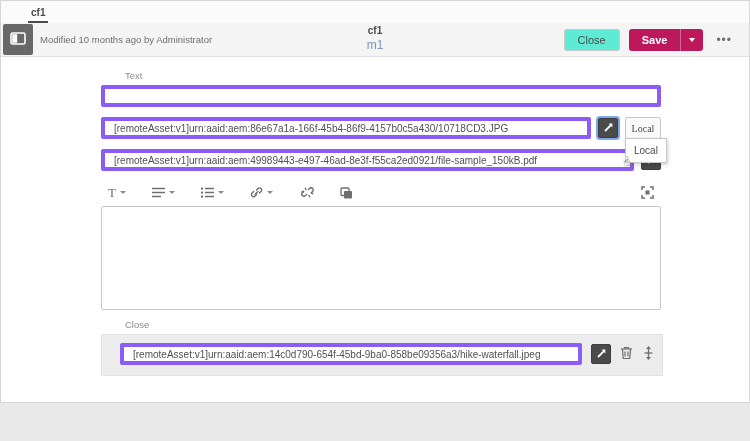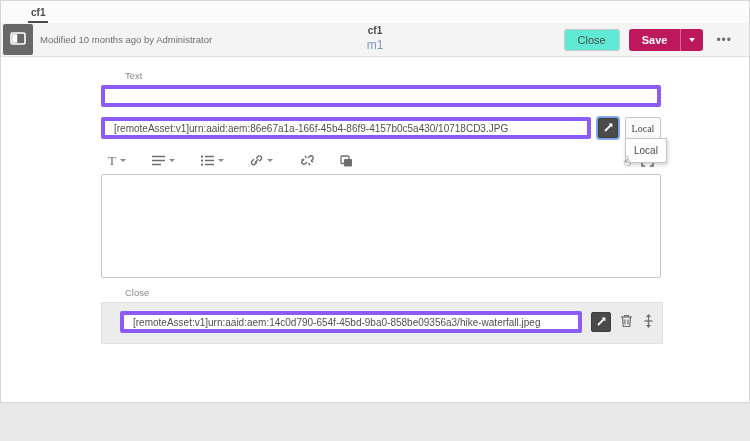--- a/index.html
+++ b/index.html
@@ -159,20 +159,31 @@
           <div class="dd-pop">
             <div class="dd-option">Local</div>
           </div>
           <div class="hand-cursor">☝</div>
         </div>
       </div>
     </div>
 
 
     <div class="field">
+      <div class="row">
+        <input class="tinput" type="text" value="[remoteAsset:v1]urn:aaid:aem:49989443-e497-46ad-8e3f-f55ca2ed0921/file-sample_150kB.pdf" style="">
+        <button class="chk">
+          <span>
+            <svg width="11" height="11" viewBox="0 0 11 11">
+              <path d="M2 9 L8.4 2.6" stroke="#fff" stroke-width="1.8" fill="none"></path>
+              <path d="M5.6 1.6 L9.4 1.6 L9.4 5.4 Z" fill="#fff"></path>
+            </svg>
+          </span>
+        </button>
+      </div>
     </div>
 
     <div class="rte">
       <div class="rte-toolbar">
         <button class="tool">
           <span class="tool-t">T</span>
           <span class="tri-sm"></span>
         </button>
         <button class="tool" style="margin-left:14px;">
           <span>

